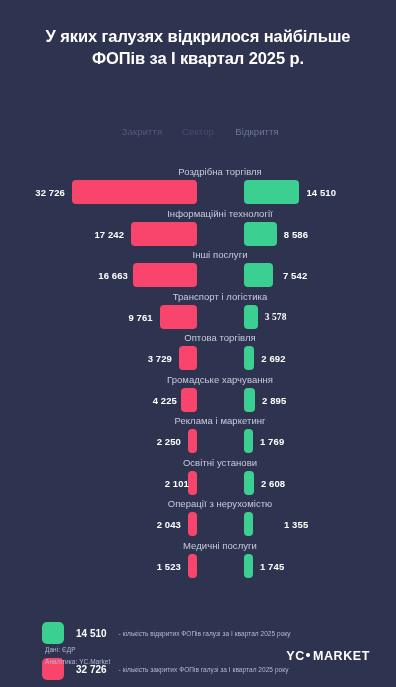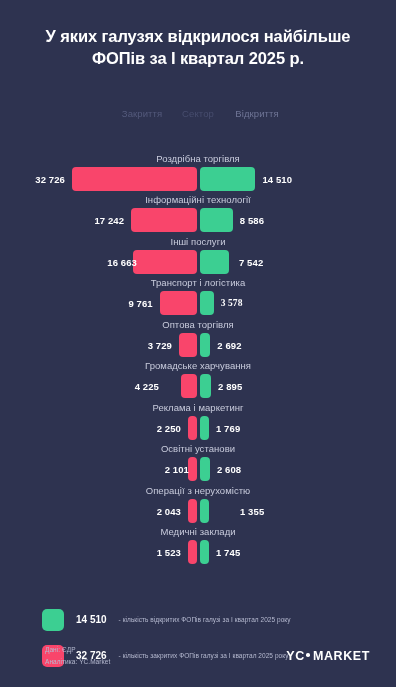--- a/index.html
+++ b/index.html
@@ -38,41 +38,42 @@
     font-weight: bold;
     line-height: 1.32;
     letter-spacing: -0.1px;
     color: #ffffff;
   }
 
   
   .col-headers {
     position: relative;
     height: 26px;
-    margin-top: 20px;
+    margin-top: 38px;
   }
 
   .col-header {
     position: absolute;
     top: 0;
     font-size: 9.5px;
     letter-spacing: 0.1px;
     white-space: nowrap;
     transform: translateX(-50%);
   }
 
   .col-header.closings { left: 142px; color: #545a7c; }
   .col-header.sector   { left: 198px; color: #474d6e; }
   .col-header.openings { left: 257px; color: #6f7596; }
 
   
   .chart {
     position: relative;
     flex: 0 0 auto;
     margin-top: 1px;
+    padding-left: 44px;
   }
 
   .row {
     position: relative;
     height: 41.5px;
   }
 
   .row-label {
     position: absolute;
     top: 0px;
@@ -228,21 +229,21 @@
           <div class="bar right" style="width: 32.795px;"></div>
           <div class="val left" style="right: 271.857px;">17 242</div>
           <div class="val right" style="left: 239.795px;">8 586</div>
         </div>
       </div>
       <div class="row">
         <div class="row-label">Інші послуги</div>
         <div class="bars">
           <div class="bar left" style="width: 63.6459px;"></div>
           <div class="bar right" style="width: 28.8074px;"></div>
-          <div class="val left" style="right: 259px; margin-left: 36px;">16 663</div>
+          <div class="val left" style="right: 268px; margin-left: 36px;">16 663</div>
           <div class="val right" style="left: 239px; text-align: center;">7 542</div>
         </div>
       </div>
       <div class="row">
         <div class="row-label">Транспорт і логістика</div>
         <div class="bars">
           <div class="bar left" style="width: 37.283px;"></div>
           <div class="bar right" style="width: 13.6665px;"></div>
           <div class="val left" style="right: 243.283px;">9 761</div>
           <div class="val right" style="left: 220.667px; font-family: Liberation Serif, serif;">3 578</div>
@@ -255,21 +256,21 @@
           <div class="bar right" style="width: 10.2823px;"></div>
           <div class="val left" style="right: 224.063px;">3 729</div>
           <div class="val right" style="left: 217.282px;">2 692</div>
         </div>
       </div>
       <div class="row">
         <div class="row-label">Громадське харчування</div>
         <div class="bars">
           <div class="bar left" style="width: 16.1378px;"></div>
           <div class="bar right" style="width: 11.0577px;"></div>
-          <div class="val left" style="right: 237px; text-align: center;">4 225</div>
+          <div class="val left" style="right: 219px; text-align: center;">4 225</div>
           <div class="val right" style="left: 218.058px;">2 895</div>
         </div>
       </div>
       <div class="row">
         <div class="row-label">Реклама і маркетинг</div>
         <div class="bars">
           <div class="bar left" style="width: 9px;"></div>
           <div class="bar right" style="width: 9px;"></div>
           <div class="val left" style="right: 215px;">2 250</div>
           <div class="val right" style="left: 216px;">1 769</div>
@@ -287,21 +288,21 @@
       <div class="row">
         <div class="row-label">Операції з нерухомістю</div>
         <div class="bars">
           <div class="bar left" style="width: 9px;"></div>
           <div class="bar right" style="width: 9px;"></div>
           <div class="val left" style="right: 215px;">2 043</div>
           <div class="val right" style="left: 216px; margin-left: 24px;">1 355</div>
         </div>
       </div>
       <div class="row">
-        <div class="row-label">Медичні заклади</div>
+        <div class="row-label">Медичні послуги</div>
         <div class="bars">
           <div class="bar left" style="width: 9px;"></div>
           <div class="bar right" style="width: 9px;"></div>
           <div class="val left" style="right: 215px;">1 523</div>
           <div class="val right" style="left: 216px;">1 745</div>
         </div>
       </div>
     </div>
 
   <div class="legend">

